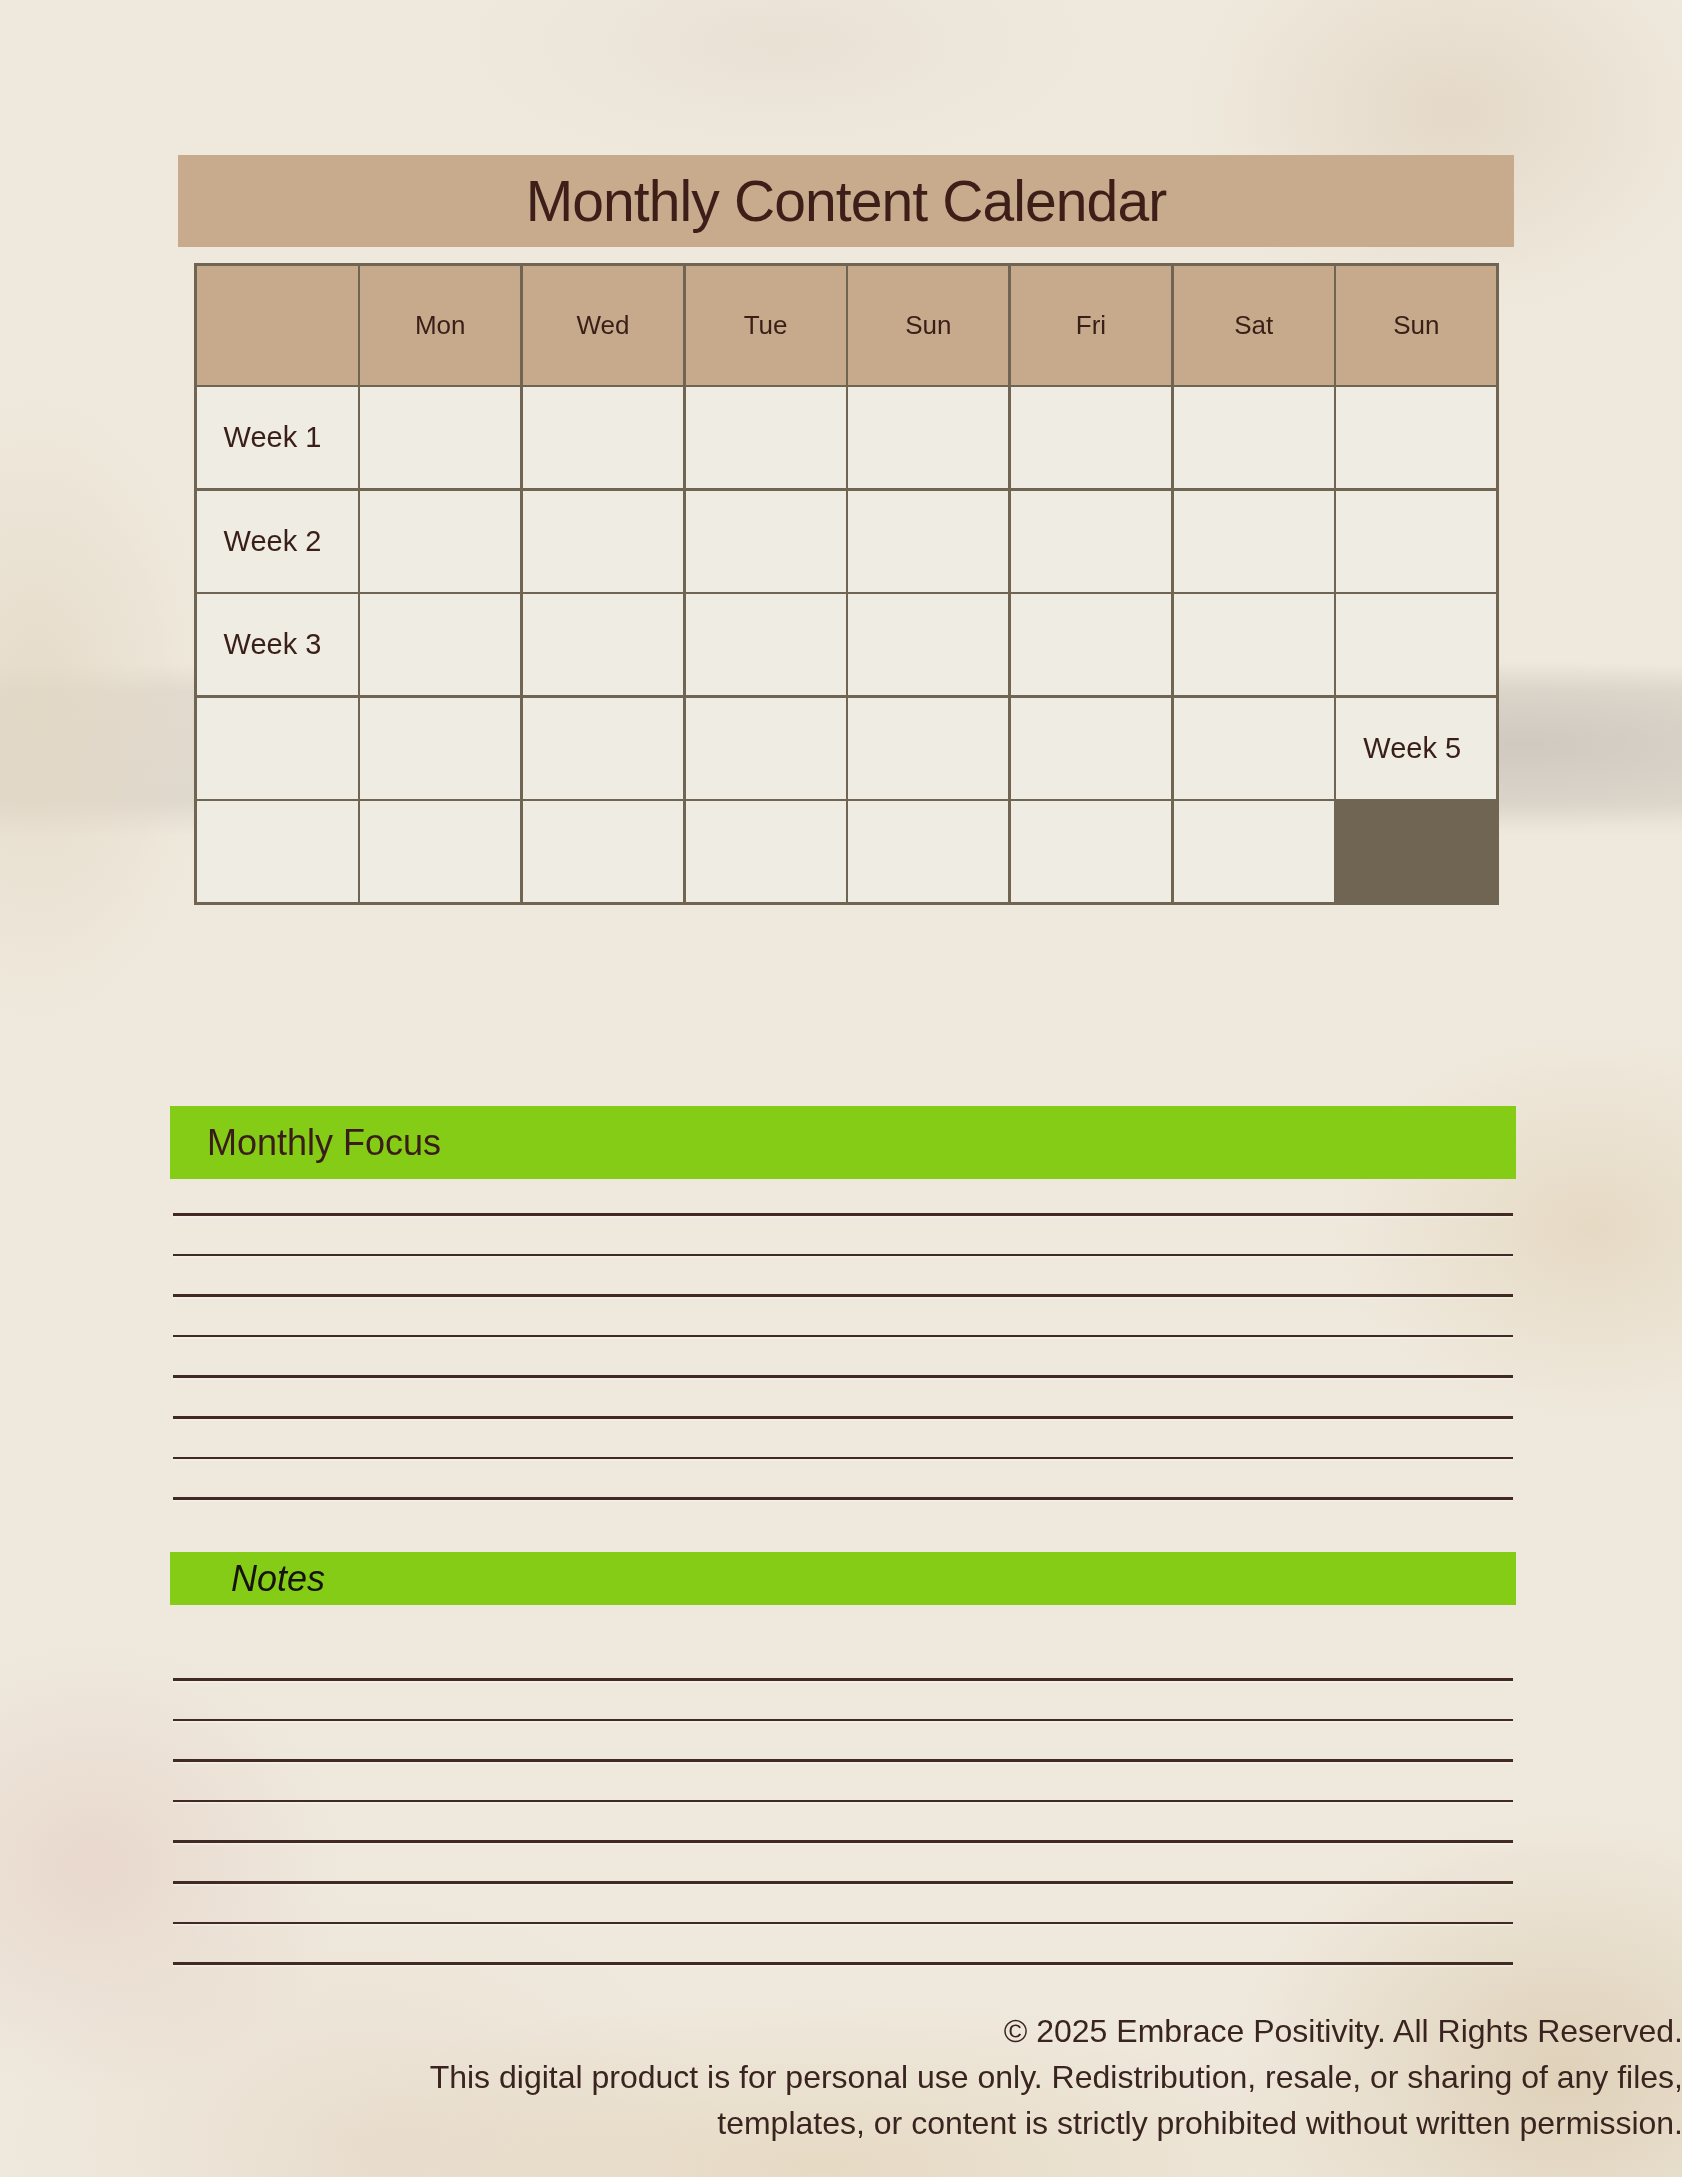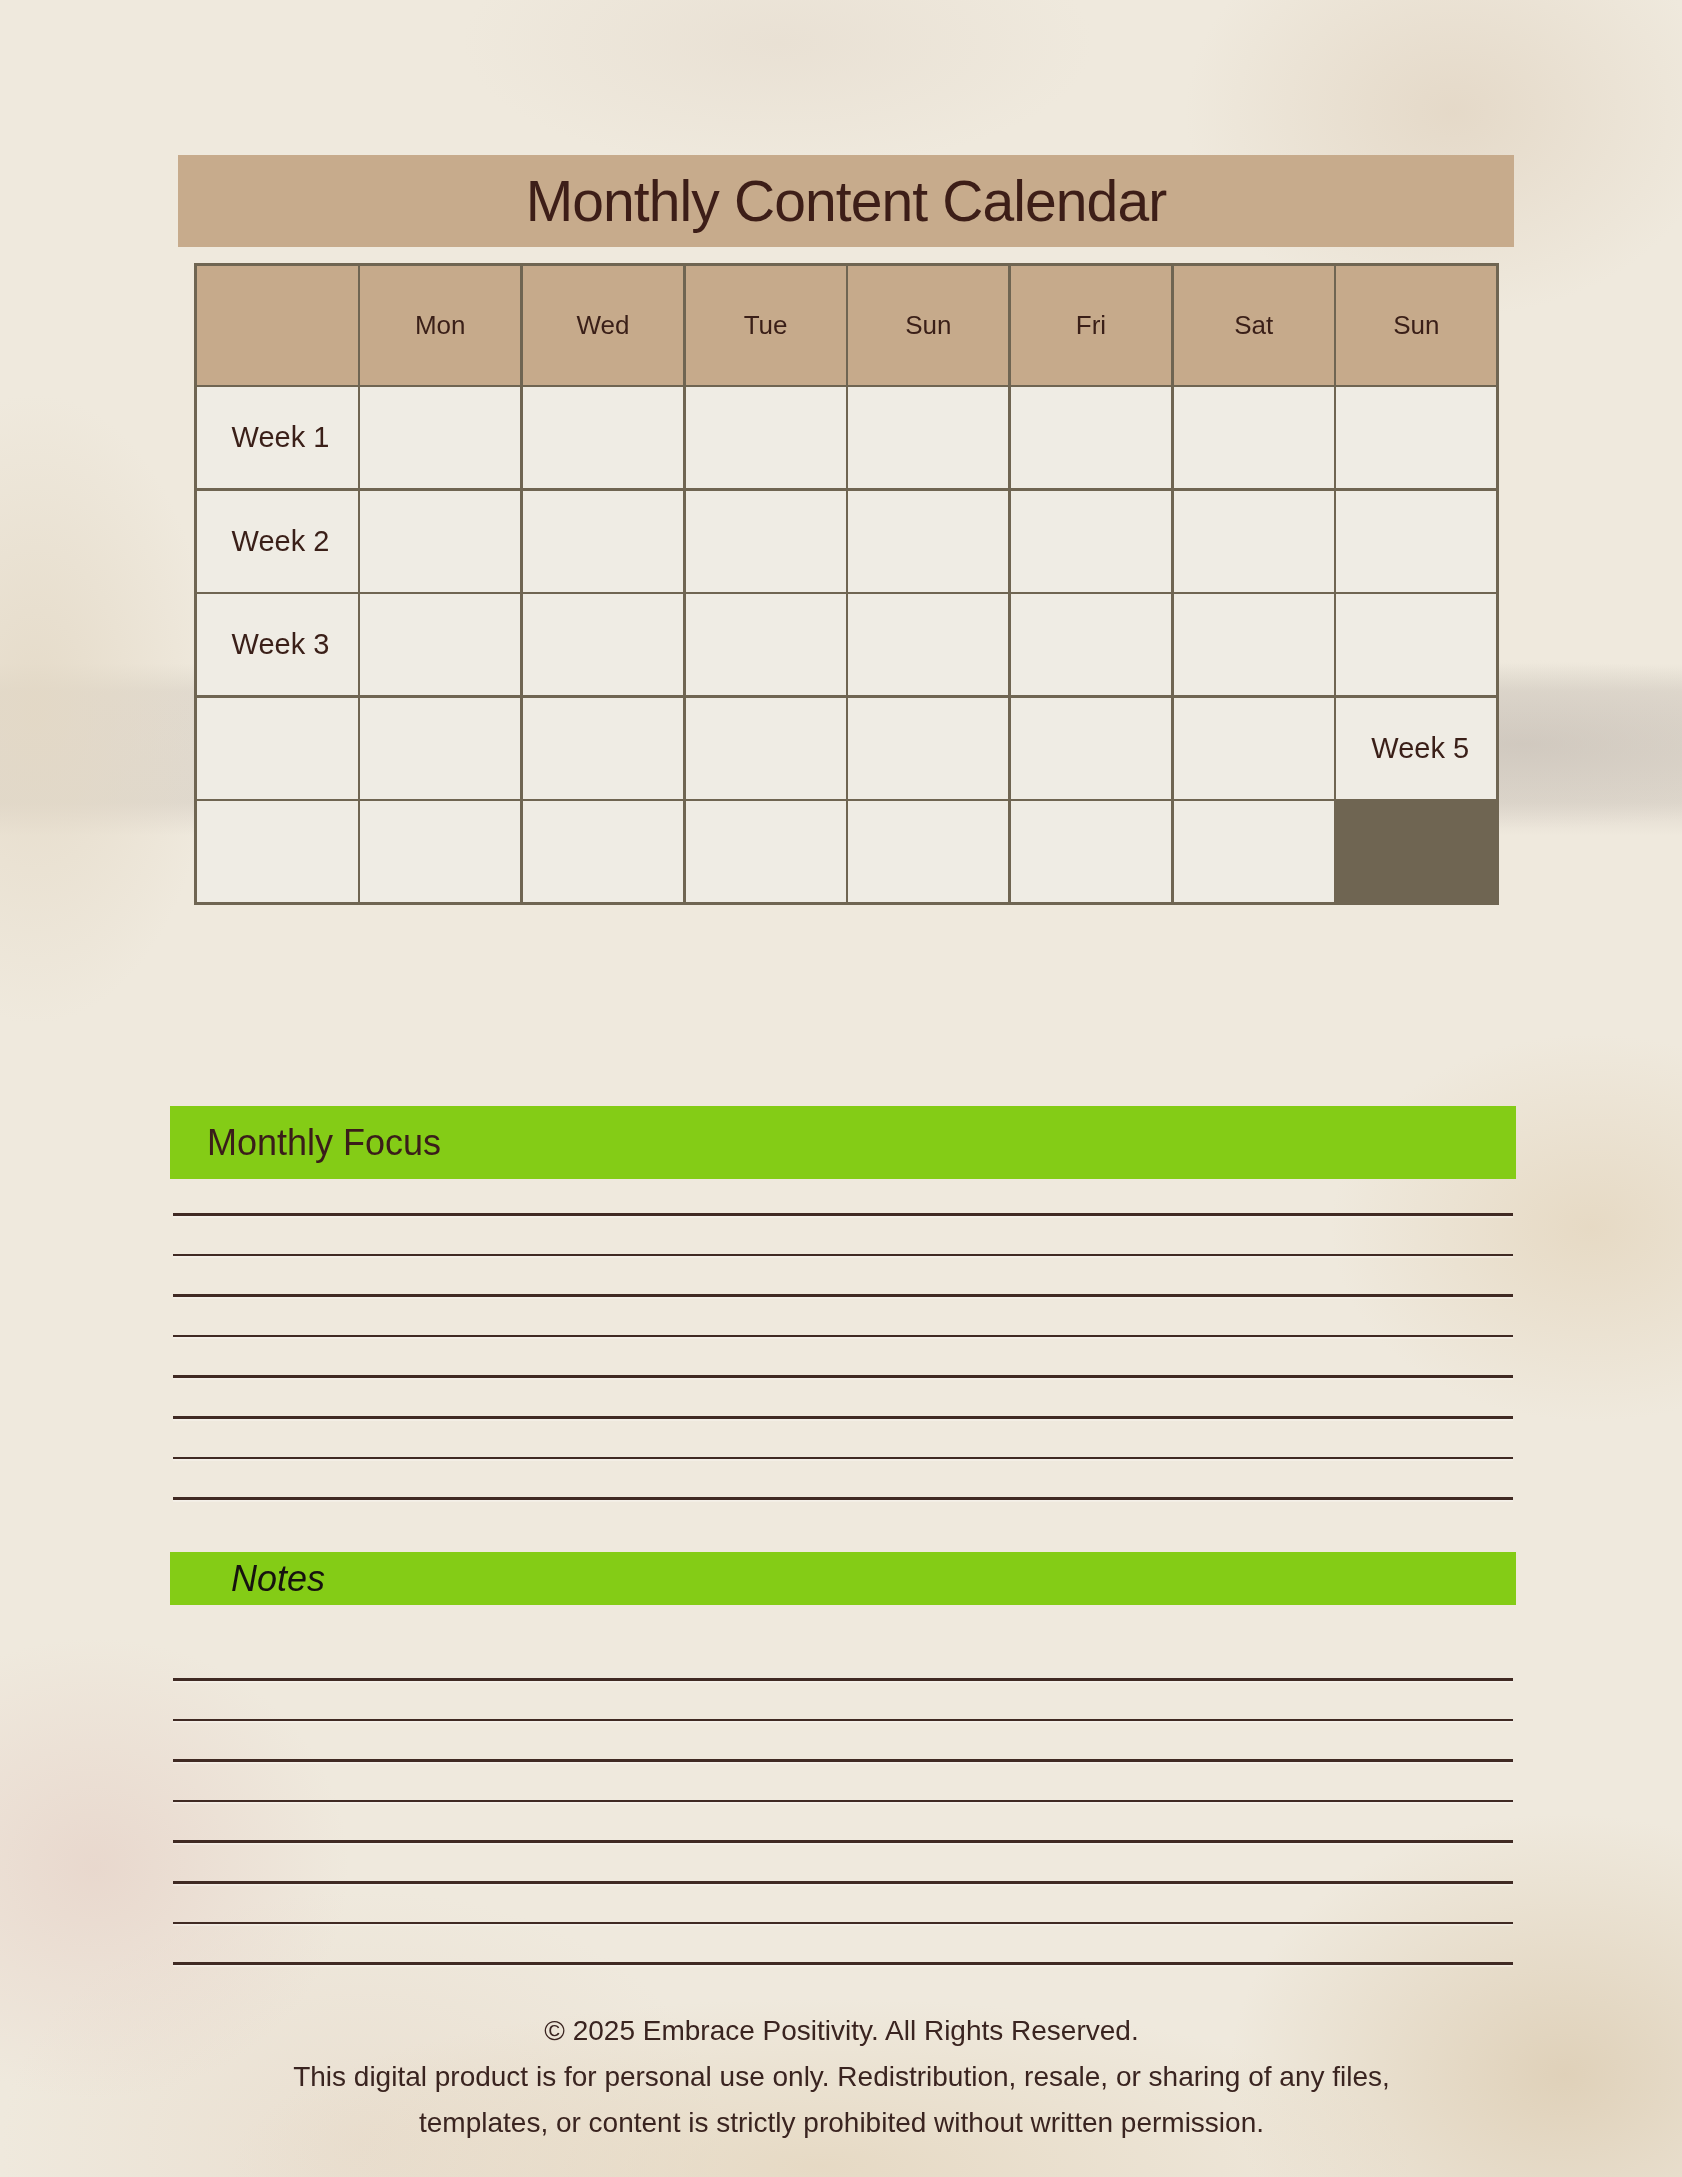--- a/index.html
+++ b/index.html
@@ -35,41 +35,41 @@
     box-sizing:border-box;padding:2.6px;background:#6f6552;
     display:grid;grid-template-columns:161px repeat(7,1fr);
     grid-template-rows:119px repeat(5,1fr);gap:2.6px;
   }
   .cell{background:rgba(250,247,241,0.92);}
   .cell.head{
     background:#c6aa8b;display:flex;align-items:center;justify-content:center;
     font-size:26px;color:#3a1f18;
   }
   .cell.weeklabel{
-    display:flex;align-items:center;padding-left:35px;box-sizing:border-box;
+    display:flex;align-items:center;padding-left:27px;box-sizing:border-box;
     font-size:29px;color:#3a1f18;
   }
   .section-bar{
     position:absolute;left:170px;width:1346px;height:74px;
     background:#84cc16;display:flex;align-items:center;
   }
   #focus-bar{top:1106px;height:73px;}
   #focus-bar span{font-size:36px;color:#3a1d1a;padding-left:37px;}
   #notes-bar{top:1552px;height:53px;font-style:italic;}
   #notes-bar span{font-size:36px;color:#16120f;padding-left:61px;}
   .rules{position:absolute;left:173px;width:1340px;}
   #focus-rules{top:1213px;}
   #notes-rules{top:1678px;}
   .rule{
     height:2.6px;background:#402a23;margin-bottom:38px;
     box-shadow:0 1.7px 0 rgba(255,255,255,0.35);
   }
   .footer{
     position:absolute;left:0;top:2008px;width:1683px;
-    text-align:center;color:#3a2420;font-size:28px;line-height:46px;
+    text-align:right;color:#3a2420;font-size:32px;line-height:46px;
   }
 </style>
 </head>
 <body>
 
 <div class="page-bg"></div>
 
 <div class="title-bar">
   <span>Monthly Content Calendar</span>
 </div>

